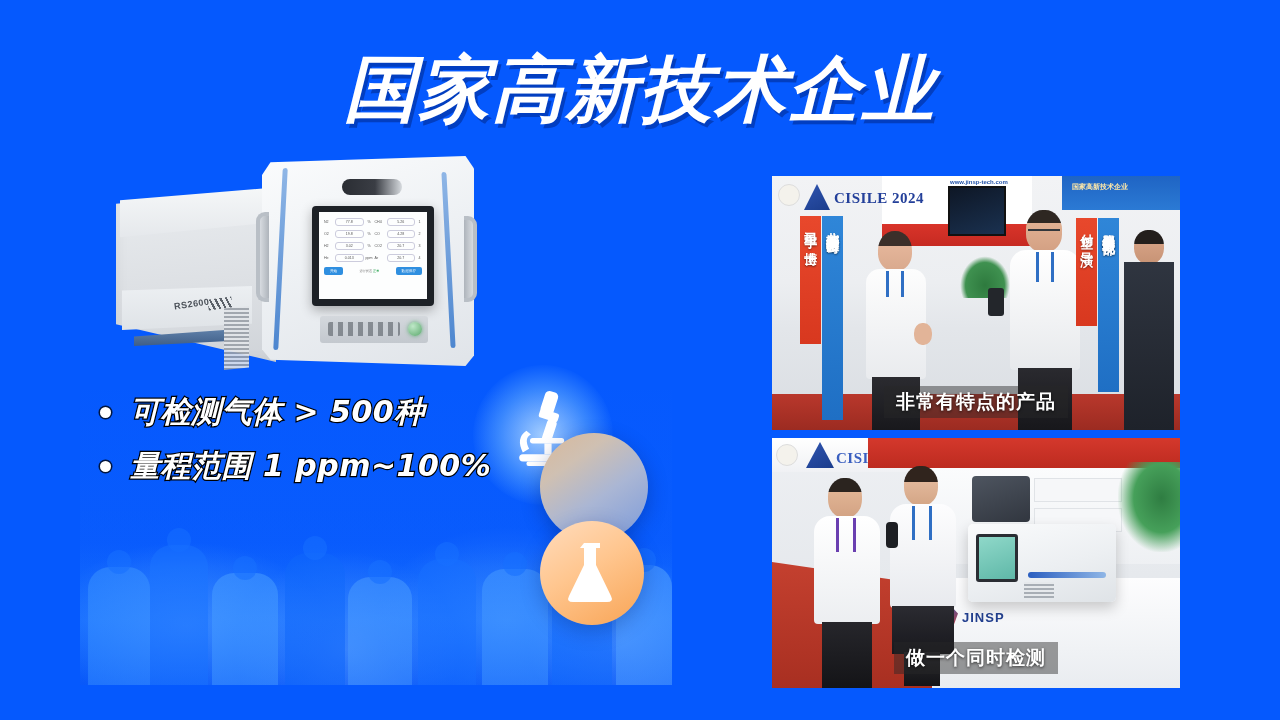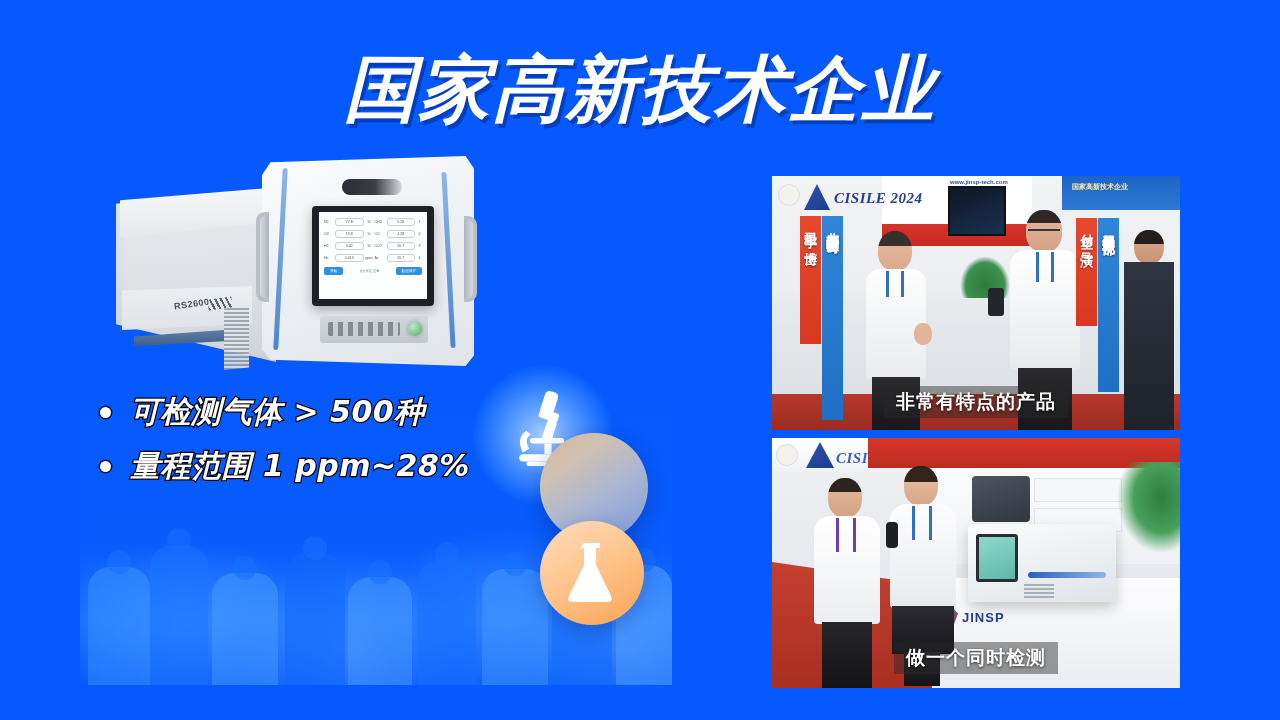--- a/index.html
+++ b/index.html
@@ -110,21 +110,21 @@
   .subtitle-bar{
     position:absolute; left:50%; transform:translateX(-50%);
     background:rgba(40,40,40,.45);
     color:#fff; font-size:19px; font-weight:bold;
     padding:3px 12px; white-space:nowrap; letter-spacing:1px;
     font-family:"DejaVu Sans","Liberation Sans",sans-serif;
     text-shadow:0 1px 3px rgba(0,0,0,.7);
   }
 
   .cisile{
-    position:absolute; color:#24409a; font-weight:bold; font-style:italic;
+    position:absolute; color:#24409a; font-weight:bold; 
     font-size:15px; letter-spacing:.5px; white-space:nowrap;
     font-family:"Liberation Serif",serif;
   }
   .person{ position:absolute; }
 </style>
 </head>
 <body>
 
 <div id="slide-title">国家高新技术企业</div>
 
@@ -163,21 +163,21 @@
   </div>
 </div>
 
 <div id="bullets">
   <div class="bullet-row">
     <span class="bullet-dot"></span>
     <span class="bullet-text">可检测气体 &gt; 500种</span>
   </div>
   <div class="bullet-row">
     <span class="bullet-dot"></span>
-    <span class="bullet-text">量程范围 1 ppm~28%</span>
+    <span class="bullet-text">量程范围 1 ppm~100%</span>
   </div>
 </div>
 
 <div id="device">
 
   <div class="dev-body" style="left:4px; top:40px; width:160px; height:172px;
               background:linear-gradient(175deg,#e9ecef 0%,#dcdfe3 60%,#cfd3d8 100%);
               clip-path:polygon(0% 8%, 100% 0%, 100% 100%, 0% 78%);
               box-shadow:inset 0 0 14px rgba(0,0,0,.07);"></div>
 

